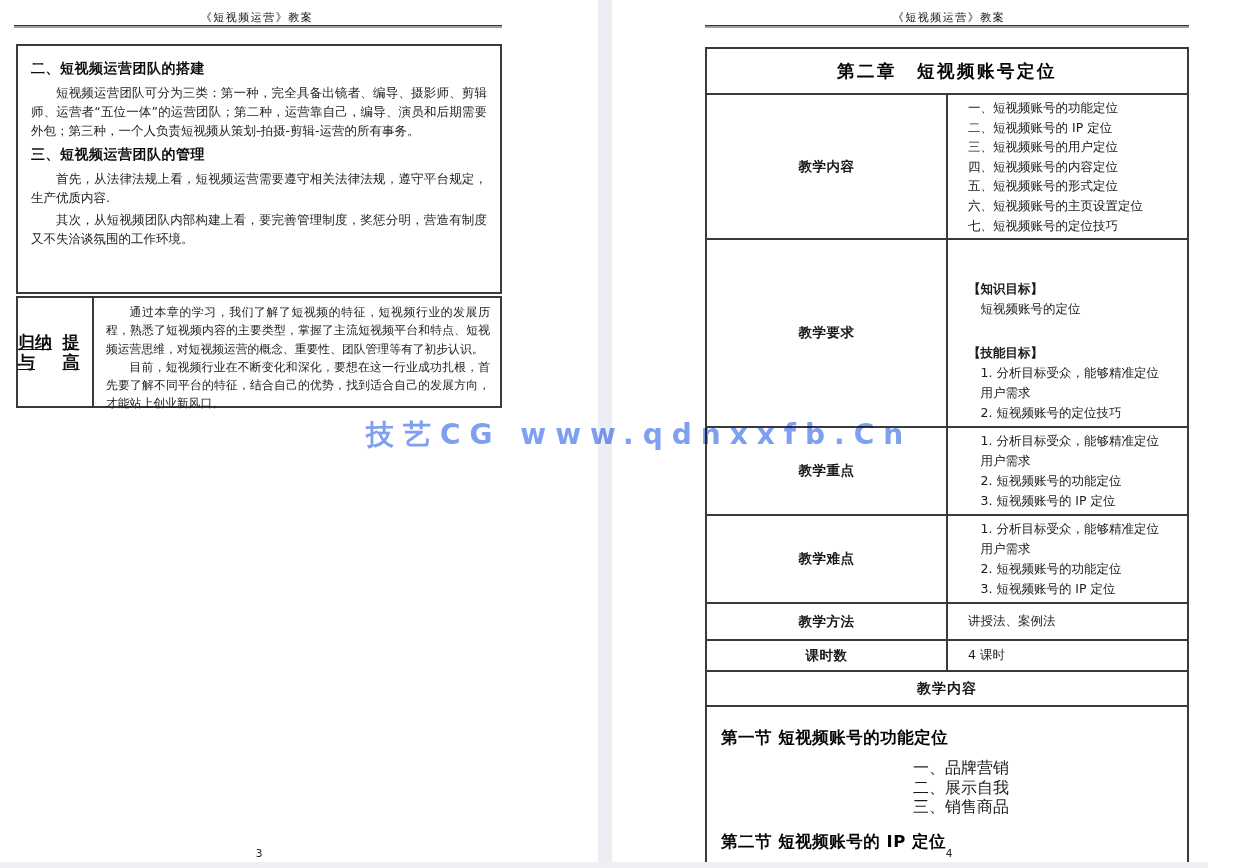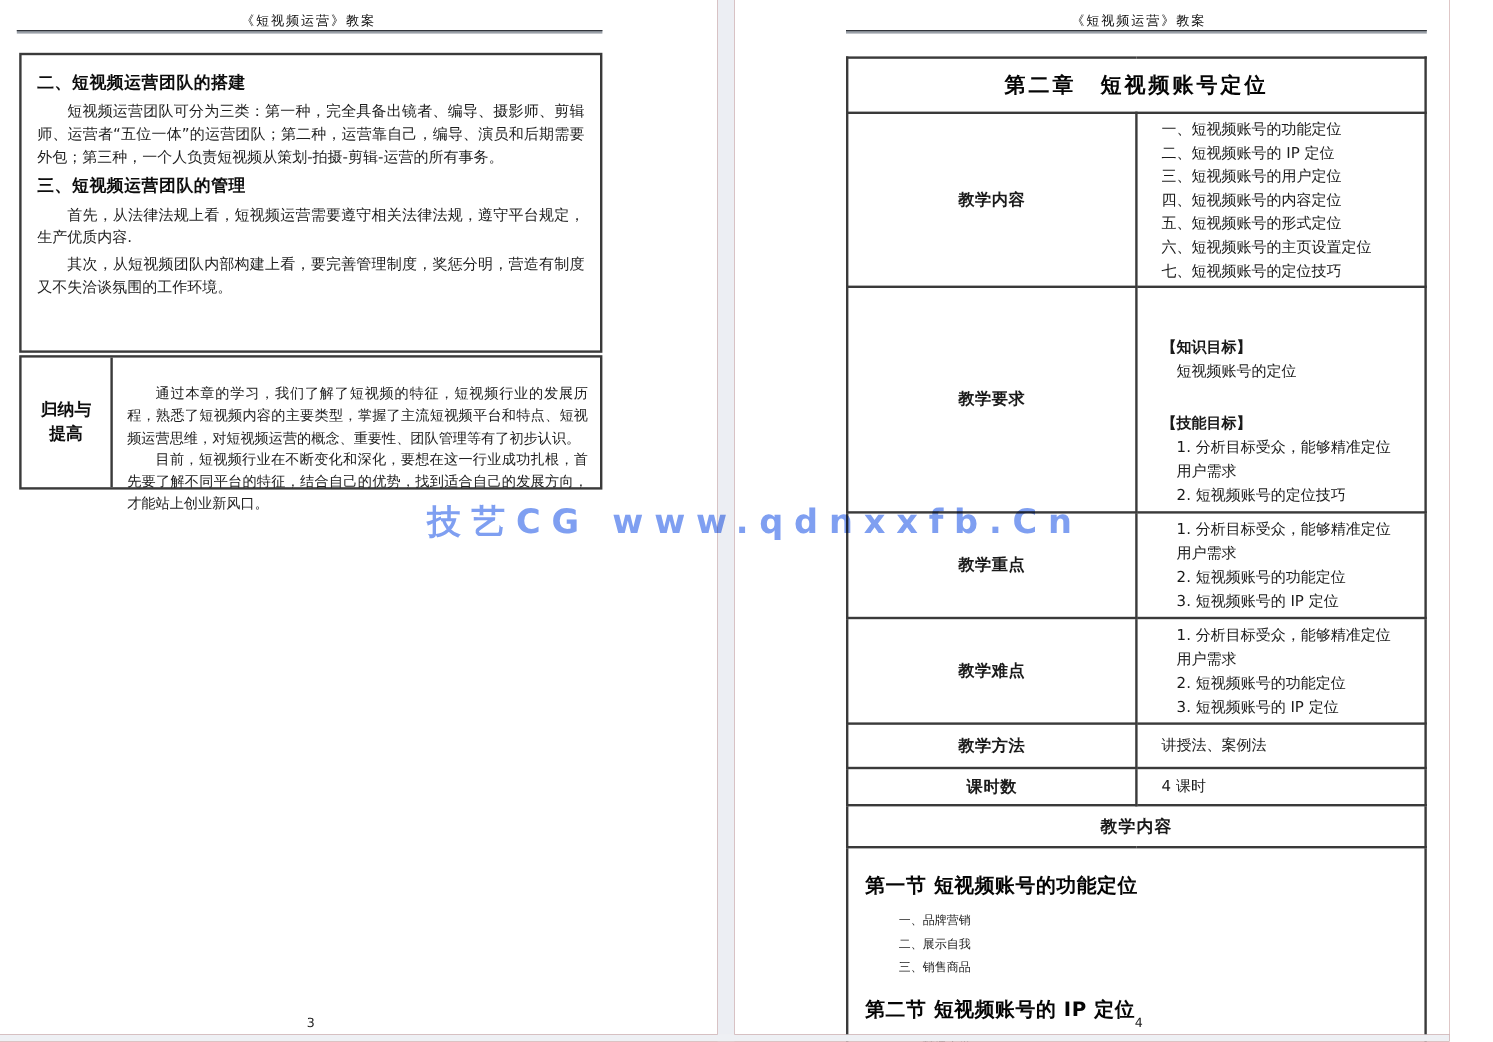--- a/index.html
+++ b/index.html
@@ -1,18 +1,18 @@
 <!DOCTYPE html>
 <html><head>
 <meta charset="utf-8">
 <style>
   html,body{margin:0;padding:0;background:#fff;}
   .viewport{
     position:relative;width:1208px;height:868px;overflow:hidden;
-    background:#7f1d1d;font-family:"DejaVu Sans",sans-serif;color:#1a1a1a;
+    background:#4c1d95;font-family:"DejaVu Sans",sans-serif;color:#1a1a1a;
   }
   .page{position:absolute;top:0;height:862px;background:#ffffff;}
   .page-left{left:0;width:598px;}
   .page-right{left:612px;width:632px;}
   .gutter{position:absolute;left:598px;top:0;width:14px;height:868px;background:#eceef3;}
   .bottom-strip{position:absolute;left:0;top:862px;width:1244px;height:6px;background:#eef0f4;}
 
   .page-header{
     position:absolute;top:10px;transform:translateX(-50%);
     font-family:"DejaVu Serif",serif;font-size:11px;letter-spacing:1.5px;
@@ -35,48 +35,48 @@
   }
   .box1 .hding{font-size:14px;font-weight:bold;color:#0d0d0d;margin:6px 0 5px 0;letter-spacing:.5px;}
   .box1 p{margin:0 0 3px 0;font-size:12.5px;line-height:19px;text-indent:2em;text-align:justify;color:#1d1d1d;}
 
   .box2{
     position:absolute;left:16px;top:296px;width:486px;height:112px;
     border:2px solid #3a3a3a;box-sizing:border-box;display:flex;
   }
   .box2-label{
     width:74px;flex:0 0 74px;border-right:2px solid #3a3a3a;
-    display:flex;flex-direction:column;align-items:center;justify-content:center;
-    font-size:14px;font-weight:bold;line-height:20px;color:#0d0d0d;
-  }
-  .box2-content{flex:1;padding:21px 10px 0 12px;}
+    display:flex;flex-direction:row;align-items:center;justify-content:center;
+    font-size:17px;font-weight:bold;line-height:20px;color:#0d0d0d;text-decoration:underline;
+  }
+  .box2-content{flex:1;padding:5px 10px 0 12px;}
   .box2-content p{margin:0;font-size:11.8px;line-height:18.3px;text-indent:2em;text-align:justify;color:#202020;}
 
   
   .sched{
     position:absolute;left:93px;top:47px;width:484px;
     border-collapse:collapse;table-layout:fixed;
   }
   .sched td{border:2px solid #3a3a3a;padding:3px 20px;font-size:12.5px;vertical-align:middle;color:#1a1a1a;}
   .sched td.lbl{width:66px;text-align:center;font-weight:bold;font-size:13.5px;padding:3px 2px;letter-spacing:.5px;}
   .sched .title-cell{text-align:center;font-weight:bold;font-size:17.5px;letter-spacing:2.5px;color:#050505;}
   .sched .item{line-height:19.6px;}
   .sched .goal-h{font-weight:bold;line-height:20px;margin-top:36px;}
   .sched .goal-ind{margin-left:1em;line-height:20px;}
   .sched .skill-h{font-weight:bold;line-height:20px;margin-top:24px;}
   .sched .center-h{text-align:center;font-weight:bold;font-size:14px;letter-spacing:1px;}
   .sched .bigcell{vertical-align:top;padding:6px 14px 0 10px;}
 
   .sec-title{font-size:16.5px;font-weight:bold;color:#050505;letter-spacing:.5px;margin:14px 0 9px 4px;}
-  .sec-items .item{margin-left:32px;font-size:10px;line-height:19.5px;}
+  .sec-items .item{margin-left:32px;font-size:16px;line-height:19.5px;text-align:center;}
   .bigcell p{margin:0;font-size:12.5px;line-height:18.5px;text-indent:2em;text-align:justify;color:#1d1d1d;}
 
   
   .watermark{
-    position:absolute;left:356px;top:416px;z-index:9;
+    position:absolute;left:366px;top:416px;z-index:9;
     font-size:28px;font-weight:bold;color:#7f9ff1;letter-spacing:9px;
     white-space:nowrap;mix-blend-mode:multiply;pointer-events:none;
   }
 </style>
 </head>
 <body>
 
 <div class="viewport">
 
   <div class="page page-left">

